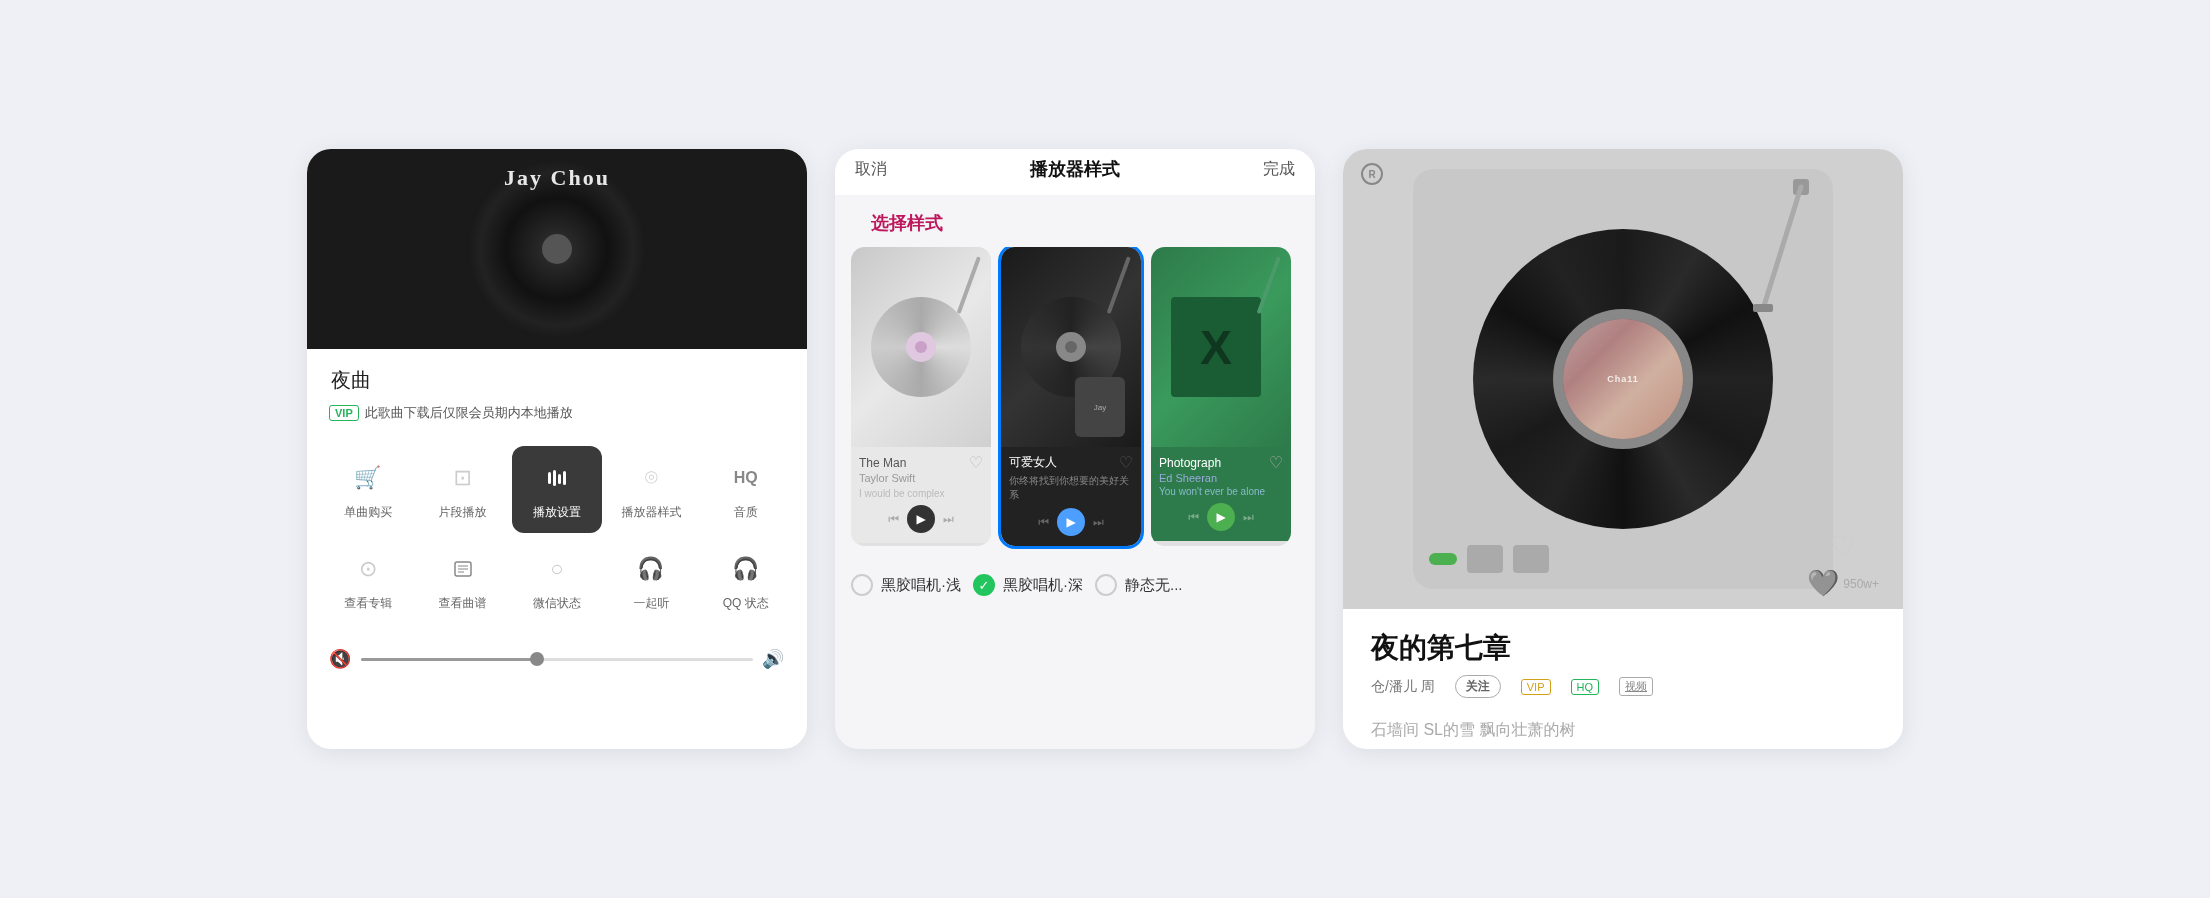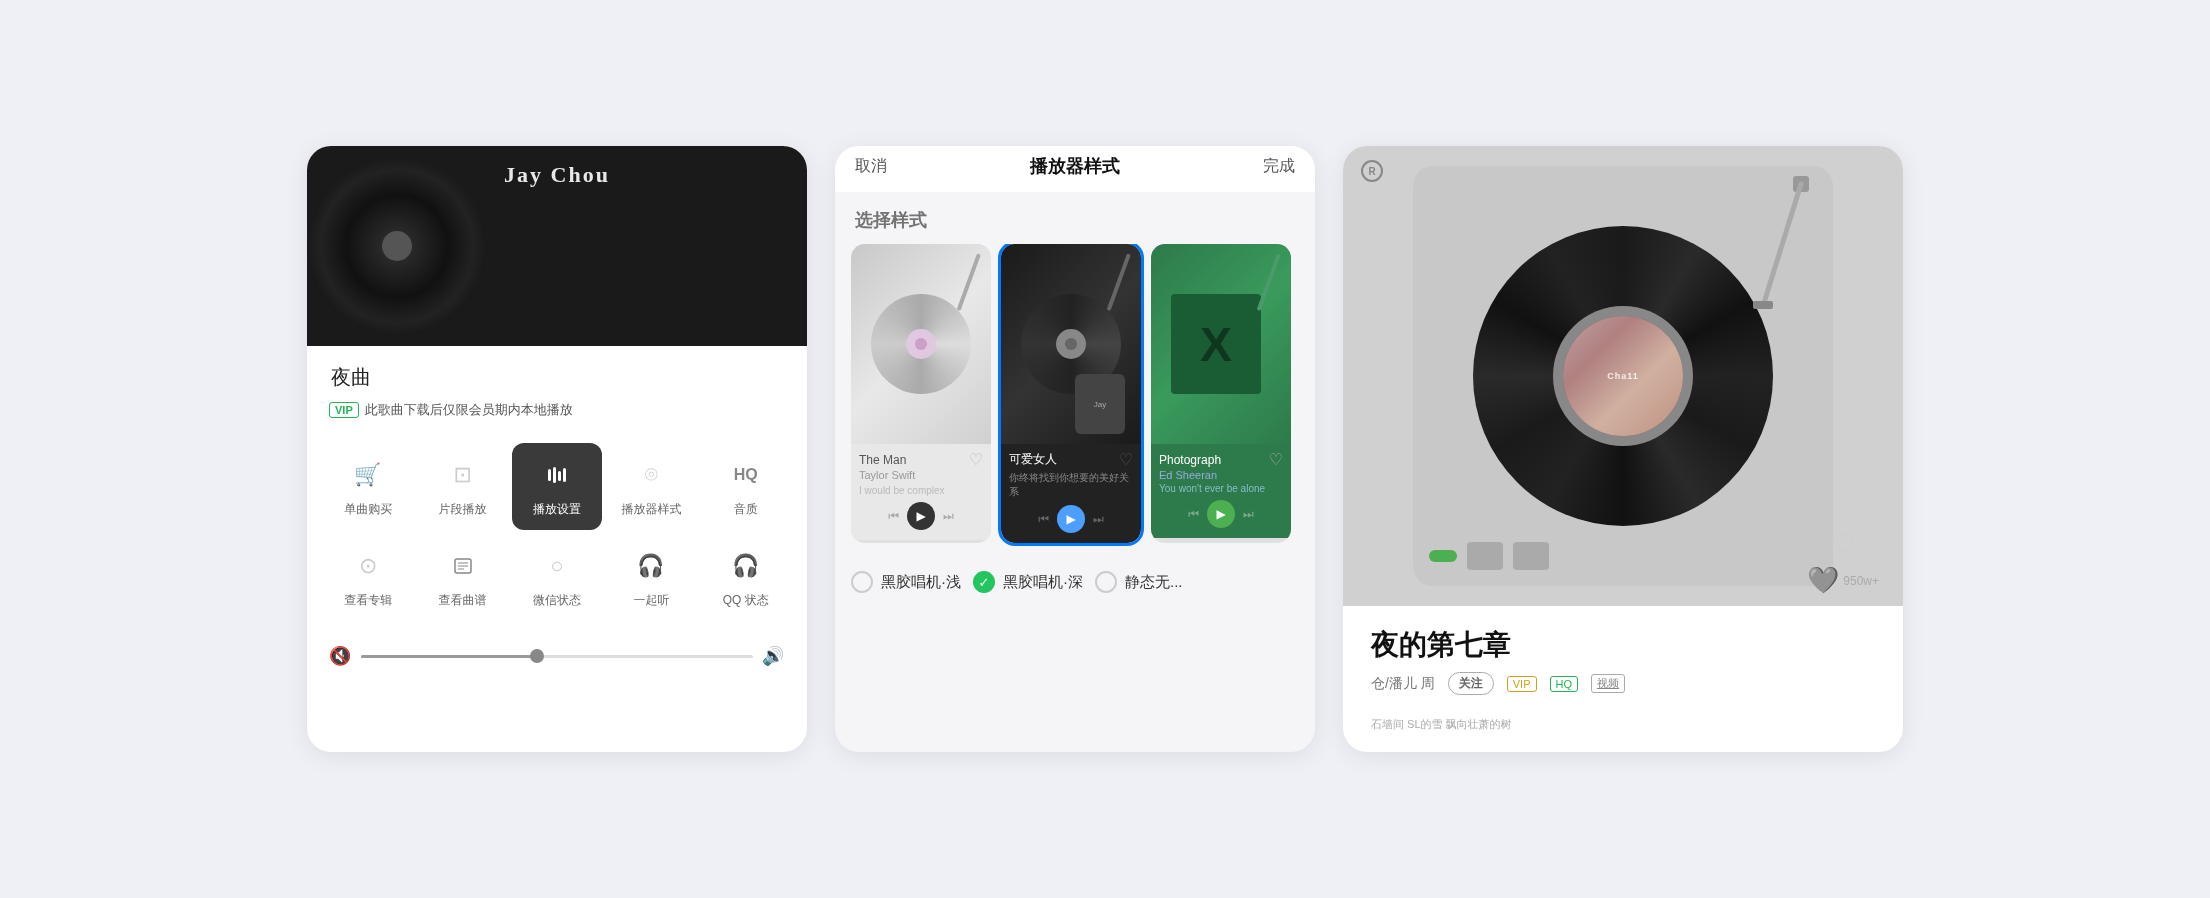--- a/index.html
+++ b/index.html
@@ -32,21 +32,21 @@
       width: 500px;
       display: flex;
       flex-direction: column;
     }
     .card1-album {
       width: 100%;
       height: 200px;
       background: #1a1a1a;
       display: flex;
       align-items: center;
-      justify-content: flex-start;
+      justify-content: center;
       overflow: hidden;
       position: relative;
     }
     .vinyl-bg {
       width: 180px;
       height: 180px;
       border-radius: 50%;
       background: radial-gradient(circle at 50% 50%, #333 0%, #111 40%, #222 60%, #111 80%, #2a2a2a 100%);
       position: relative;
       display: flex;
@@ -189,24 +189,24 @@
       background: #fff;
       padding: 8px 20px 14px;
       display: flex;
       align-items: center;
       justify-content: space-between;
     }
     .nav-cancel { font-size: 16px; color: #555; cursor: pointer; }
     .nav-title { font-size: 18px; font-weight: 600; color: #111; }
     .nav-done { font-size: 16px; color: #555; cursor: pointer; }
     .card2-subtitle {
-      padding: 16px 20px 12px;
+      padding: 16px 36px 12px;
       font-size: 18px;
       font-weight: 600;
-      color: #737373;
+      color: #be185d;
       background: #f5f5f7;
     }
     .card2-players {
       display: flex;
       gap: 10px;
       padding: 0 16px 16px;
       overflow-x: auto;
     }
     .player-card {
       flex: 0 0 140px;
@@ -370,21 +370,21 @@
     }
     .card3-song-title {
       font-size: 28px;
       font-weight: 700;
       color: #111;
       margin-bottom: 8px;
     }
     .card3-meta {
       display: flex;
       align-items: center;
-      gap: 13px;
+      gap: 20px;
       flex-wrap: wrap;
       margin-bottom: 6px;
     }
     .card3-composer {
       font-size: 14px;
       color: #777;
     }
     .follow-btn {
       background: transparent;
       border: 1.5px solid #aaa;
@@ -414,23 +414,23 @@
     .badge-video {
       background: transparent;
       border: 1.5px solid #aaa;
       color: #888;
       font-size: 11px;
       padding: 1px 5px;
       border-radius: 3px;
       text-decoration: underline;
     }
     .card3-lyrics {
-      font-size: 11px;
+      font-size: 16px;
       color: #aaa;
-      padding: 0 28px 20px;
+      padding: 0 28px 8px;
     }
   </style>
 </head>
 <body>
 
 <div class="container">
 
   <div class="card card1">
     <div class="card1-album">
       <div class="vinyl-bg"></div>

